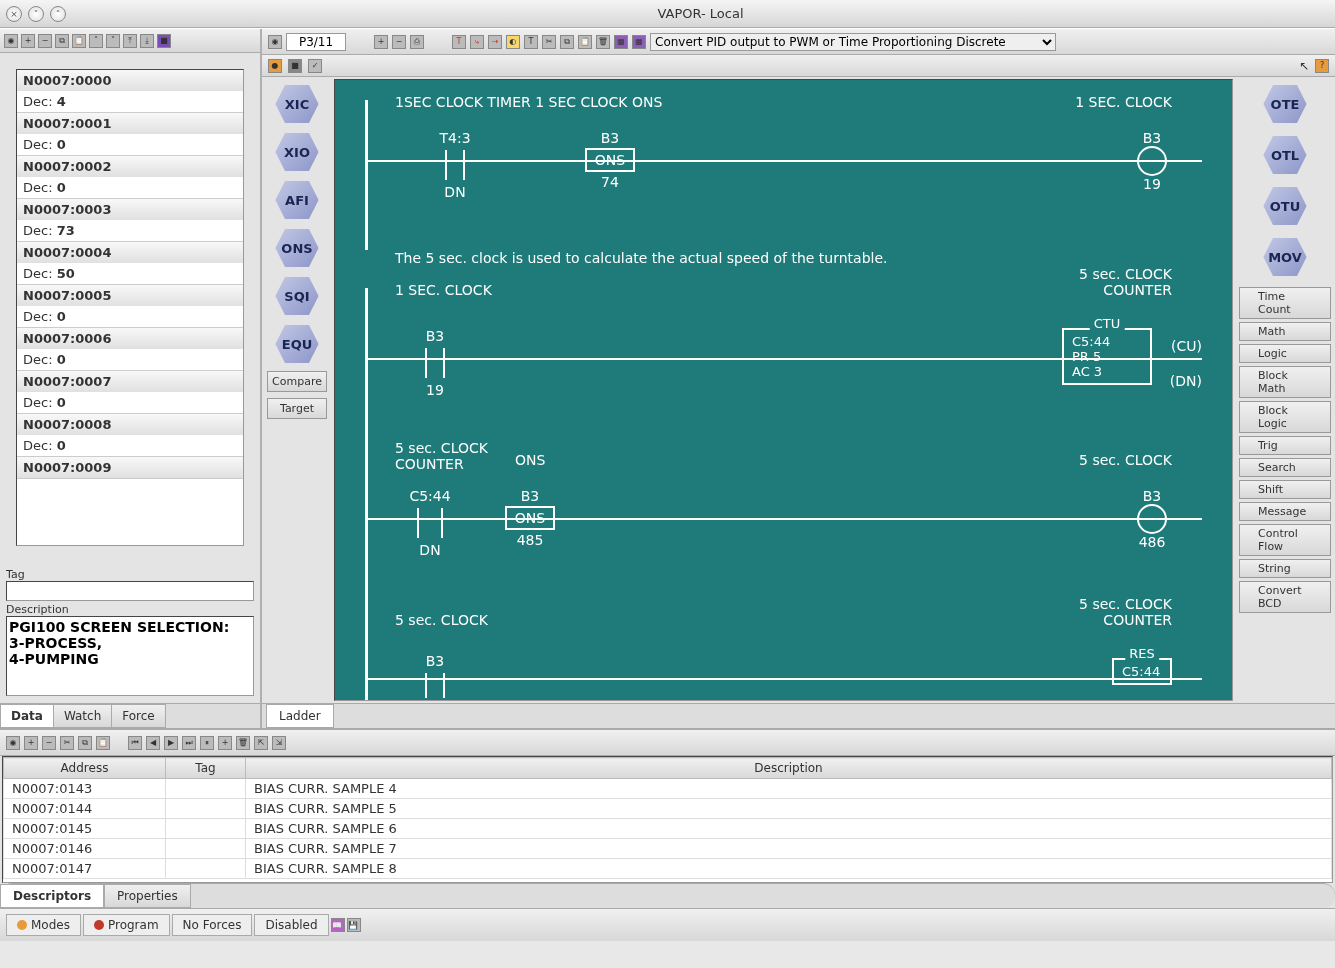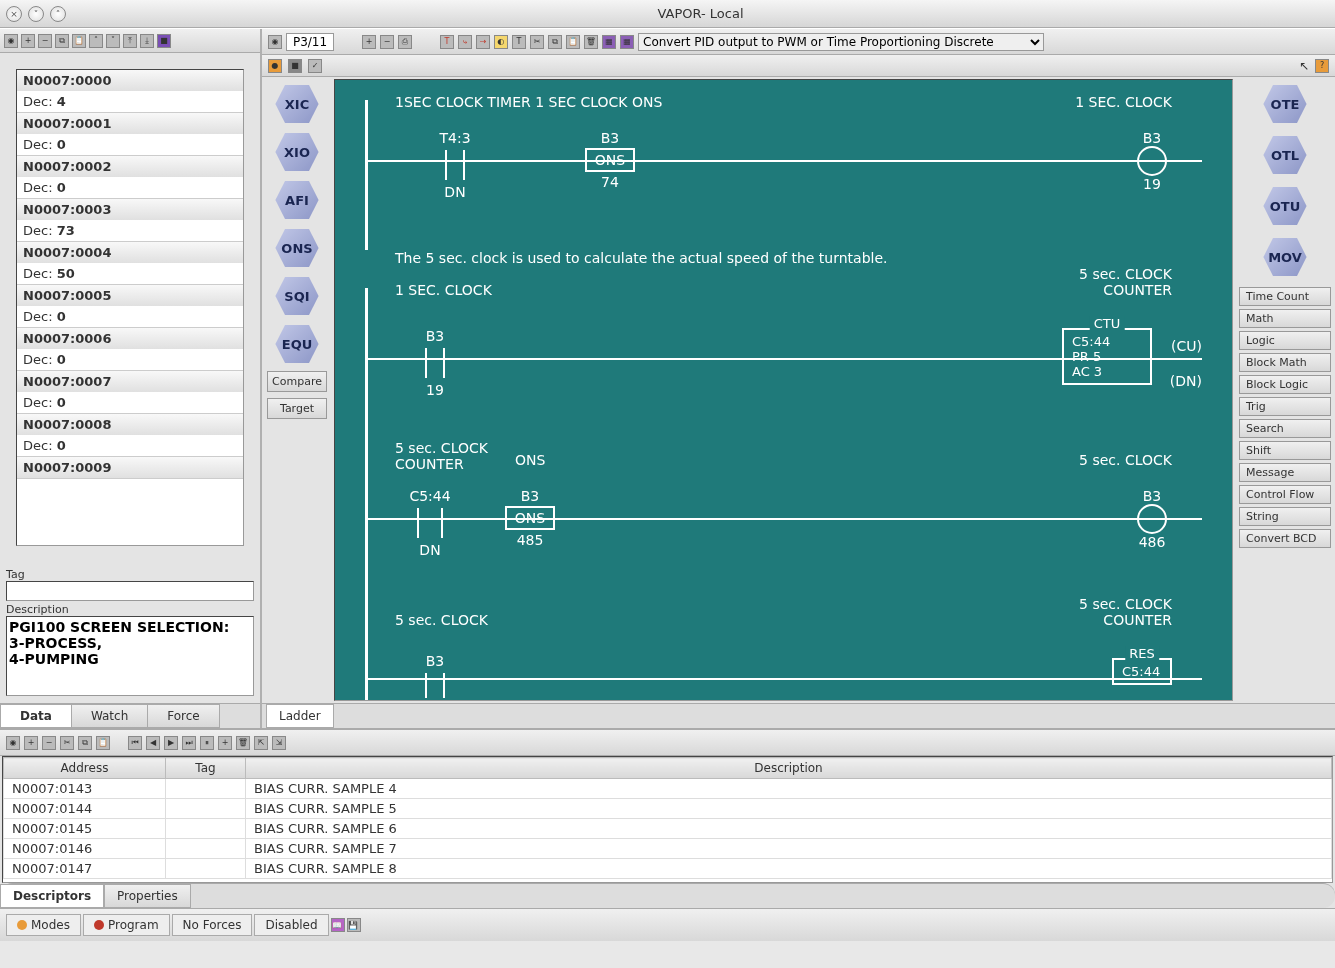--- a/index.html
+++ b/index.html
@@ -18,47 +18,47 @@
 .data-list { flex:1; overflow:auto; background:#fff; border:1px inset #999; margin:16px;}
 .data-row { border-bottom:1px solid #ccc; }
 .data-addr { background:linear-gradient(#f8f8f8,#e0e0e0); padding:3px 6px; font-weight:bold; font-size:13px;}
 .data-val { background:#fff; padding:3px 6px; font-size:13px; }
 .data-val b { font-weight:bold;}
 .left-fields { padding:4px 6px;}
 .left-fields label { font-size:11px; display:block; margin-top:2px;}
 .left-fields input, .left-fields textarea { width:100%; border:1px inset #999; font-size:12px; padding:2px;}
 .left-fields textarea { height:80px; resize:none; font-size:14px; font-weight:bold;}
 .left-tabs { display:flex; border-top:1px solid #aaa; background:#ddd;}
-.left-tabs .tab { padding:4px 19px; border:1px solid #aaa; background:linear-gradient(#f0f0f0,#d8d8d8); font-size:12px; margin-right:-1px;}
+.left-tabs .tab { padding:4px 10px; border:1px solid #aaa; background:linear-gradient(#f0f0f0,#d8d8d8); font-size:12px; margin-right:-1px;}
 .left-tabs .tab.active { background:#fff; font-weight:bold;}
 
 
 .right-panel { flex:1; display:flex; flex-direction:column; background:#e4e4e4;}
 .ladder-toolbar { height:26px; background:linear-gradient(#f0f0f0,#d8d8d8); border-bottom:1px solid #aaa; display:flex; align-items:center; padding:0 6px; gap:4px;}
-.ladder-toolbar input { width:48px; text-align:center; border:1px solid #999; font-size:12px; padding:1px;}
+.ladder-toolbar input { width:60px; text-align:center; border:1px solid #999; font-size:12px; padding:1px;}
 .ladder-toolbar select { width:406px; border:1px solid #999; font-size:12px;}
 .ladder-toolbar2 { height:22px; background:linear-gradient(#f0f0f0,#d8d8d8); border-bottom:1px solid #aaa; display:flex; align-items:center; padding:0 6px; gap:6px;}
 .ladder-body { flex:1; display:flex; overflow:hidden;}
 .instr-col { width:70px; background:#e4e4e4; padding:6px 4px; display:flex; flex-direction:column; gap:6px; align-items:center;}
 .hex-btn { width:48px; height:42px; background:linear-gradient(135deg,#c3c9e8,#8b95c6); clip-path: polygon(25% 5%, 75% 5%, 95% 50%, 75% 95%, 25% 95%, 5% 50%); display:flex; align-items:center; justify-content:center; font-weight:bold; font-size:13px; color:#1a2551; border:1px solid #5a6499; cursor:pointer;}
 .txt-btn { width:60px; padding:3px 2px; background:linear-gradient(#f0f0f0,#d8d8d8); border:1px solid #999; font-size:11px; text-align:center; cursor:pointer;}
 .ladder-canvas { flex:1; background:#1f7a7a; color:#fff; position:relative; overflow:auto; border:1px inset #999; margin:2px;}
 .ladder-content { padding:20px 30px; font-family:"DejaVu Sans",sans-serif; font-size:14px;}
 .rung { position:relative; margin-bottom:40px; min-height:80px;}
 .rung-line { position:absolute; top:50px; left:0; right:0; height:2px; background:#fff;}
 .rung-left-rail { position:absolute; left:0; top:0; bottom:-40px; width:3px; background:#fff;}
 .rung-comment-label { position:absolute; top:-6px; left:30px; font-size:14px; white-space:nowrap;}
 .rung-label-right { position:absolute; top:-6px; right:30px; font-size:14px; text-align:right;}
 .contact { position:absolute; top:30px; text-align:center;}
 .coil-circle { width:30px; height:30px; border:2px solid #fff; border-radius:50%; margin:0 auto;}
 .box { position:absolute; border:2px solid #fff; padding:4px 8px; font-size:13px; min-width:90px;}
 .box-label { position:absolute; top:-14px; left:50%; transform:translateX(-50%); background:#1f7a7a; padding:0 4px;}
 .comment-text { margin:20px 30px 22px 30px; font-size:14px;}
 .right-instr-col { width:100px; background:#e4e4e4; padding:6px 4px; display:flex; flex-direction:column; gap:3px; align-items:stretch;}
-.cat-btn { padding:2px 6px; background:linear-gradient(#f0f0f0,#d8d8d8); border:1px solid #999; font-size:11px; text-align:left; cursor:pointer;}
+.cat-btn { padding:2px 18px; background:linear-gradient(#f0f0f0,#d8d8d8); border:1px solid #999; font-size:11px; text-align:left; cursor:pointer;}
 .ladder-tabs { display:flex; border-top:1px solid #aaa; background:#ddd; padding-left:4px;}
 .ladder-tabs .tab { padding:4px 12px; border:1px solid #aaa; background:#fff; font-size:12px;}
 
 
 .bottom-panel { height:180px; border-top:2px solid #aaa; display:flex; flex-direction:column; background:#e4e4e4;}
 .bottom-toolbar { height:26px; background:linear-gradient(#f0f0f0,#d8d8d8); border-bottom:1px solid #aaa; display:flex; align-items:center; padding:0 6px; gap:4px;}
 .bottom-table { flex:1; overflow:auto; background:#fff; border:1px inset #999; margin:0 2px;}
 .bottom-table table { width:100%; border-collapse:collapse; font-size:13px;}
 .bottom-table th { background:linear-gradient(#f0f0f0,#d8d8d8); border:1px solid #bbb; padding:3px 8px; font-weight:normal; font-size:12px;}
 .bottom-table td { border:1px solid #ddd; padding:2px 8px;}

